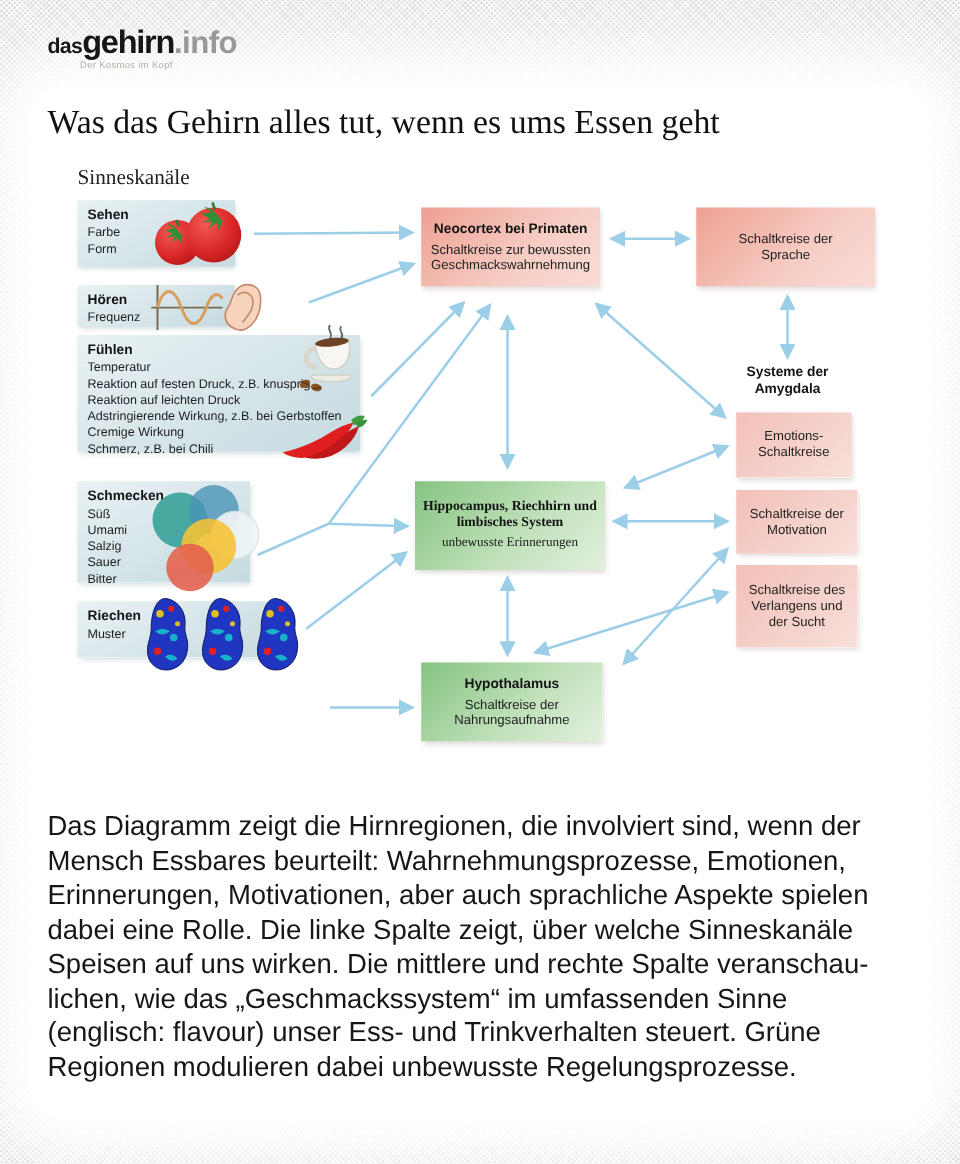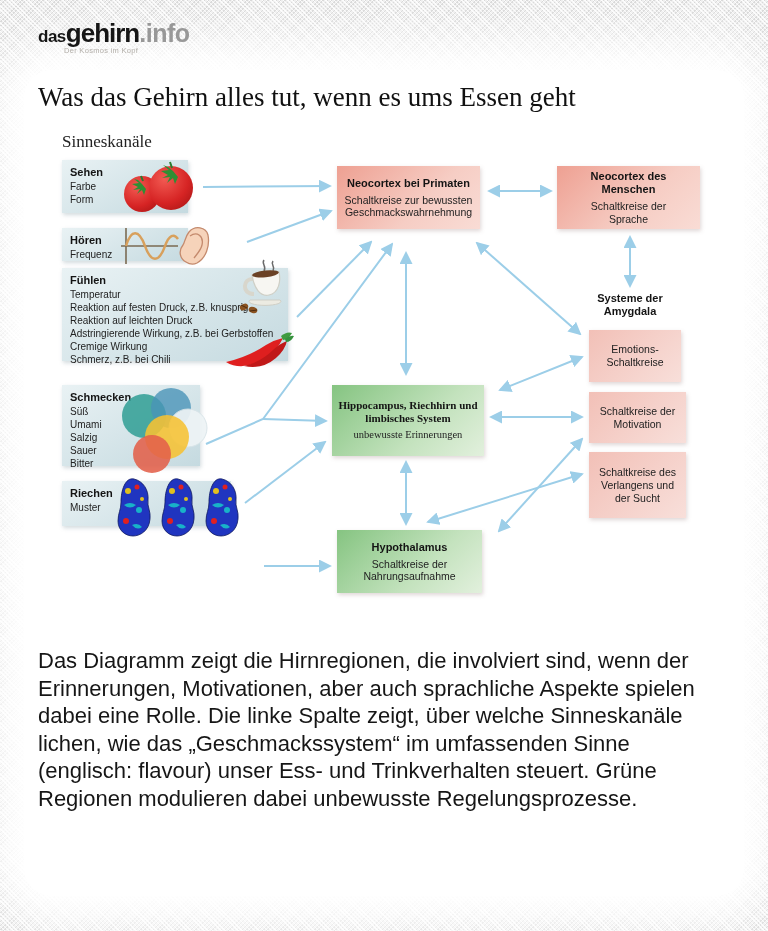--- a/index.html
+++ b/index.html
@@ -201,21 +201,20 @@
     <div class="bb-sub">unbewusste Erinnerungen</div>
   </div>
 
   <div class="brainbox green" style="left:337px;top:530px;width:145px;height:63px;">
     <div class="bb-title">Hypothalamus</div>
     <div class="bb-sub">Schaltkreise der
 Nahrungsaufnahme</div>
   </div>
 
   <div class="brainbox pink" style="left:557px;top:166px;width:143px;height:63px;">
-    <div class="bb-title">Neocortex des Menschen</div>
     <div class="bb-sub">Schaltkreise der
 Sprache</div>
   </div>
 
   <div class="free-label" style="left:580px;top:292px;width:100px;">Systeme der
 Amygdala</div>
 
   <div class="brainbox pink-light" style="left:589px;top:330px;width:92px;height:52px;">
     <div class="bb-only">Emotions-
 Schaltkreise</div>
@@ -227,19 +226,21 @@
   </div>
 
   <div class="brainbox pink-light" style="left:589px;top:452px;width:97px;height:66px;">
     <div class="bb-only">Schaltkreise des
 Verlangens und
 der Sucht</div>
   </div>
 
   <div class="caption">
     <div>Das Diagramm zeigt die Hirnregionen, die involviert sind, wenn der</div>
+    <div>Mensch Essbares beurteilt: Wahrnehmungsprozesse, Emotionen,</div>
     <div>Erinnerungen, Motivationen, aber auch sprachliche Aspekte spielen</div>
     <div>dabei eine Rolle. Die linke Spalte zeigt, über welche Sinneskanäle</div>
+    <div>Speisen auf uns wirken. Die mittlere und rechte Spalte veranschau-</div>
     <div>lichen, wie das „Geschmackssystem“ im umfassenden Sinne</div>
     <div>(englisch: flavour) unser Ess- und Trinkverhalten steuert. Grüne</div>
     <div>Regionen modulieren dabei unbewusste Regelungsprozesse.</div>
   </div>
 </div>
 
 </body></html>

